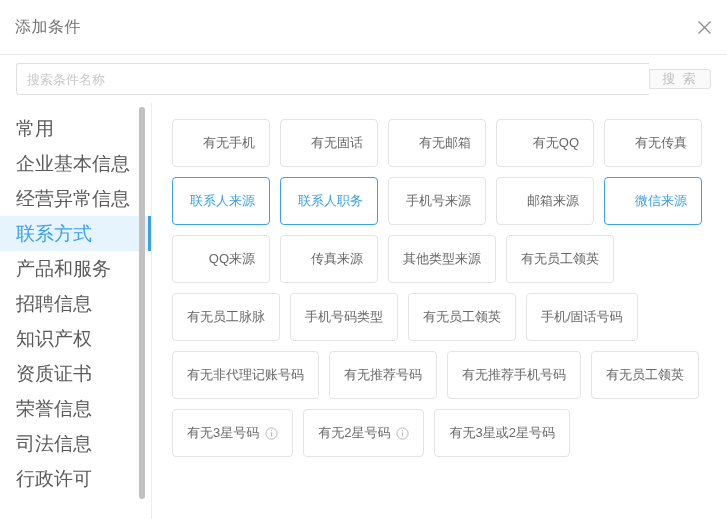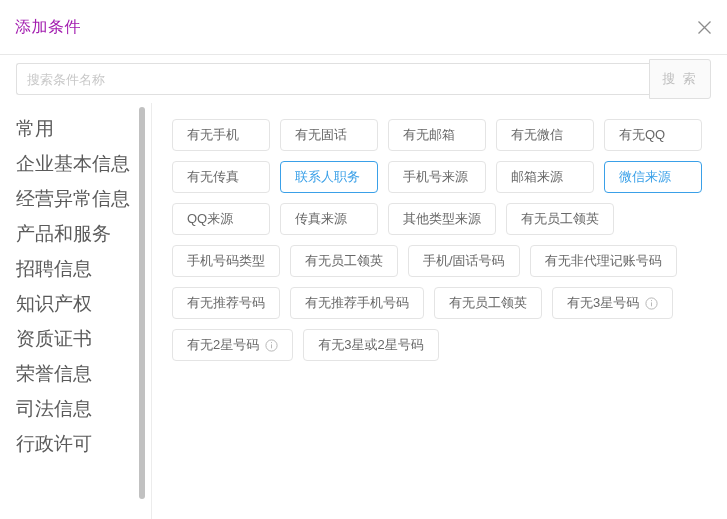--- a/index.html
+++ b/index.html
@@ -23,21 +23,21 @@
     position: relative;
     height: 55px;
     flex: 0 0 55px;
     border-bottom: 1px solid #e8e8e8;
     display: flex;
     align-items: center;
   }
   .dlg-title {
     margin-left: 15px;
     font-size: 16px;
-    color: #a21caf;
+    color: #737373;
     letter-spacing: 0.5px;
   }
   .close-btn {
     position: absolute;
     right: 10px; top: 50%;
     transform: translateY(-50%);
     width: 26px; height: 26px;
     display: flex; align-items: center; justify-content: center;
     cursor: pointer;
     color: #8c8c8c;
@@ -68,21 +68,21 @@
     outline: none;
     padding: 0 10px;
     font-size: 13px;
     color: #595959;
     background: transparent;
     font-family: "Liberation Sans", "DejaVu Sans", sans-serif;
   }
   .search-input::placeholder { color: #c8c8c8; }
   .search-btn {
     flex: 0 0 62px;
-    height: 40px;
+    height: 20px;
     border: 1px solid #e0e0e0;
     border-radius: 0 3px 3px 0;
     background: #fafafa;
     color: #bfbfbf;
     font-size: 13px;
     display: flex; align-items: center; justify-content: center;
     cursor: pointer;
     letter-spacing: 2px;
     font-family: "Liberation Sans", "DejaVu Sans", sans-serif;
   }
@@ -140,31 +140,31 @@
     padding: 16px 12px 0 20px;
     overflow: hidden;
   }
   .tag-wrap {
     display: flex;
     flex-wrap: wrap;
     gap: 10px 10px;
     align-content: flex-start;
   }
   .tag {
-    height: 32px;
+    height: 48px;
     min-width: 98px;
     padding: 0 14px;
     border: 1px solid #e4e4e4;
     border-radius: 4px;
     background: #fff;
     color: #676767;
     font-size: 13px;
     display: inline-flex;
     align-items: center;
-    justify-content: flex-start;
+    justify-content: flex-end;
     cursor: pointer;
     white-space: nowrap;
     font-family: "Liberation Sans", "DejaVu Sans", sans-serif;
   }
   .tag.selected {
     border-color: #3aa0e8;
     color: #3aa0e8;
   }
   .tag .info-icon {
     display: inline-flex;
@@ -198,20 +198,21 @@
     <div class="search-btn">搜 索</div>
   </div>
 
   <div class="dlg-body">
 
     <div class="sidebar">
       <div class="sidebar-list">
           <div class="side-item">常用</div>
           <div class="side-item">企业基本信息</div>
           <div class="side-item">经营异常信息</div>
+          <div class="side-item active">联系方式</div>
           <div class="side-item">产品和服务</div>
           <div class="side-item">招聘信息</div>
           <div class="side-item">知识产权</div>
           <div class="side-item">资质证书</div>
           <div class="side-item">荣誉信息</div>
           <div class="side-item">司法信息</div>
           <div class="side-item">行政许可</div>
         </div>
       <div class="side-scrollbar"></div>
     </div>
@@ -221,27 +222,27 @@
           <div class="tag">
             <span>有无手机</span>
           </div>
           <div class="tag">
             <span>有无固话</span>
           </div>
           <div class="tag">
             <span>有无邮箱</span>
           </div>
           <div class="tag">
-            <span>有无微信</span>
-          </div>
-          <div class="tag">
             <span>有无QQ</span>
           </div>
           <div class="tag">
             <span>有无传真</span>
+          </div>
+          <div class="tag selected">
+            <span>联系人来源</span>
           </div>
           <div class="tag selected">
             <span>联系人职务</span>
           </div>
           <div class="tag">
             <span>手机号来源</span>
           </div>
           <div class="tag">
             <span>邮箱来源</span>
           </div>
@@ -252,20 +253,23 @@
             <span>QQ来源</span>
           </div>
           <div class="tag">
             <span>传真来源</span>
           </div>
           <div class="tag">
             <span>其他类型来源</span>
           </div>
           <div class="tag">
             <span>有无员工领英</span>
+          </div>
+          <div class="tag">
+            <span>有无员工脉脉</span>
           </div>
           <div class="tag">
             <span>手机号码类型</span>
           </div>
           <div class="tag">
             <span>有无员工领英</span>
           </div>
           <div class="tag">
             <span>手机/固话号码</span>
           </div>

